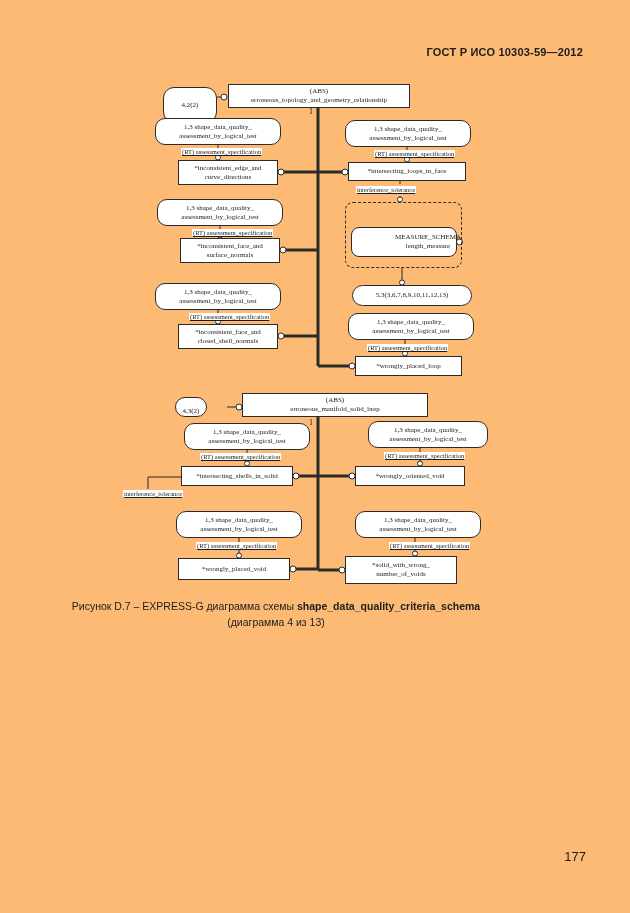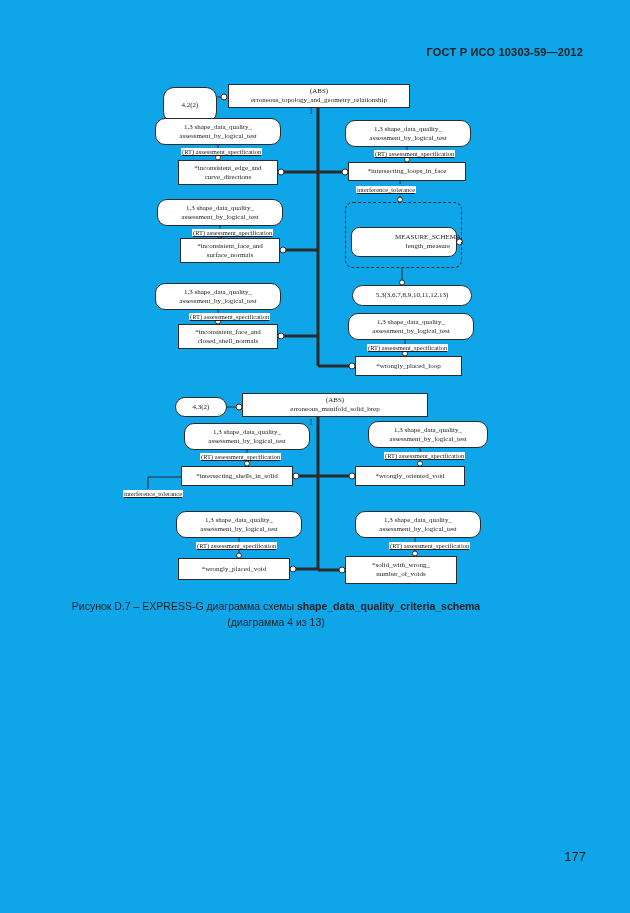--- a/index.html
+++ b/index.html
@@ -1,16 +1,16 @@
 <!DOCTYPE html>
 <html><head>
 <meta charset="utf-8">
 <style>
   html,body{margin:0;padding:0;background:#ffffff;}
-  .page{position:relative;width:630px;height:913px;background:#0ea5e9;overflow:hidden;
+  .page{position:relative;width:630px;height:913px;background:#fdba74;overflow:hidden;
         font-family:"Liberation Serif",serif;color:#1c1c1c;}
   .hdr{position:absolute;top:46px;right:47px;font-family:"Liberation Sans",sans-serif;
        font-size:11px;font-weight:bold;letter-spacing:.2px;}
   .pgnum{position:absolute;top:849px;right:44px;font-family:"Liberation Sans",sans-serif;font-size:13px;}
   .caption{position:absolute;top:599px;left:0;width:552px;text-align:center;
            font-family:"Liberation Sans",sans-serif;font-size:10.5px;line-height:1.5;color:#222;}
   .caption .schema{font-weight:bold;}
   svg.overlay{position:absolute;left:0;top:0;}
   .nd{position:absolute;box-sizing:border-box;border:1px solid #2b2b2b;background:#fff;
       display:flex;flex-direction:column;align-items:center;justify-content:center;
@@ -150,21 +150,21 @@
 
   <div class="nd ref" style="left:348px;top:313px;width:126px;height:27px;">
     <span>1,3 shape_data_quality_</span>
     <span>assessment_by_logical_test</span>
   </div>
   <div class="lbl" style="left:367px;top:344px;">(RT) assessment_specification</div>
   <div class="nd" style="left:355px;top:356px;width:107px;height:20px;justify-content:center;">
     <span>*wrongly_placed_loop</span>
   </div>
 
-  <div class="nd stad" style="left:175px;top:397px;width:52px;height:20px;">
+  <div class="nd stad" style="left:175px;top:397px;width:32px;height:20px;justify-content:flex-end;">
     <span>4,3(2)</span>
   </div>
 
   <div class="nd" style="left:242px;top:393px;width:186px;height:24px;">
     <span>(ABS)</span>
     <span>erroneous_manifold_solid_brep</span>
   </div>
   <div class="one" style="left:309px;top:419px;">1</div>
 
   <div class="nd ref" style="left:184px;top:423px;width:126px;height:27px;">

